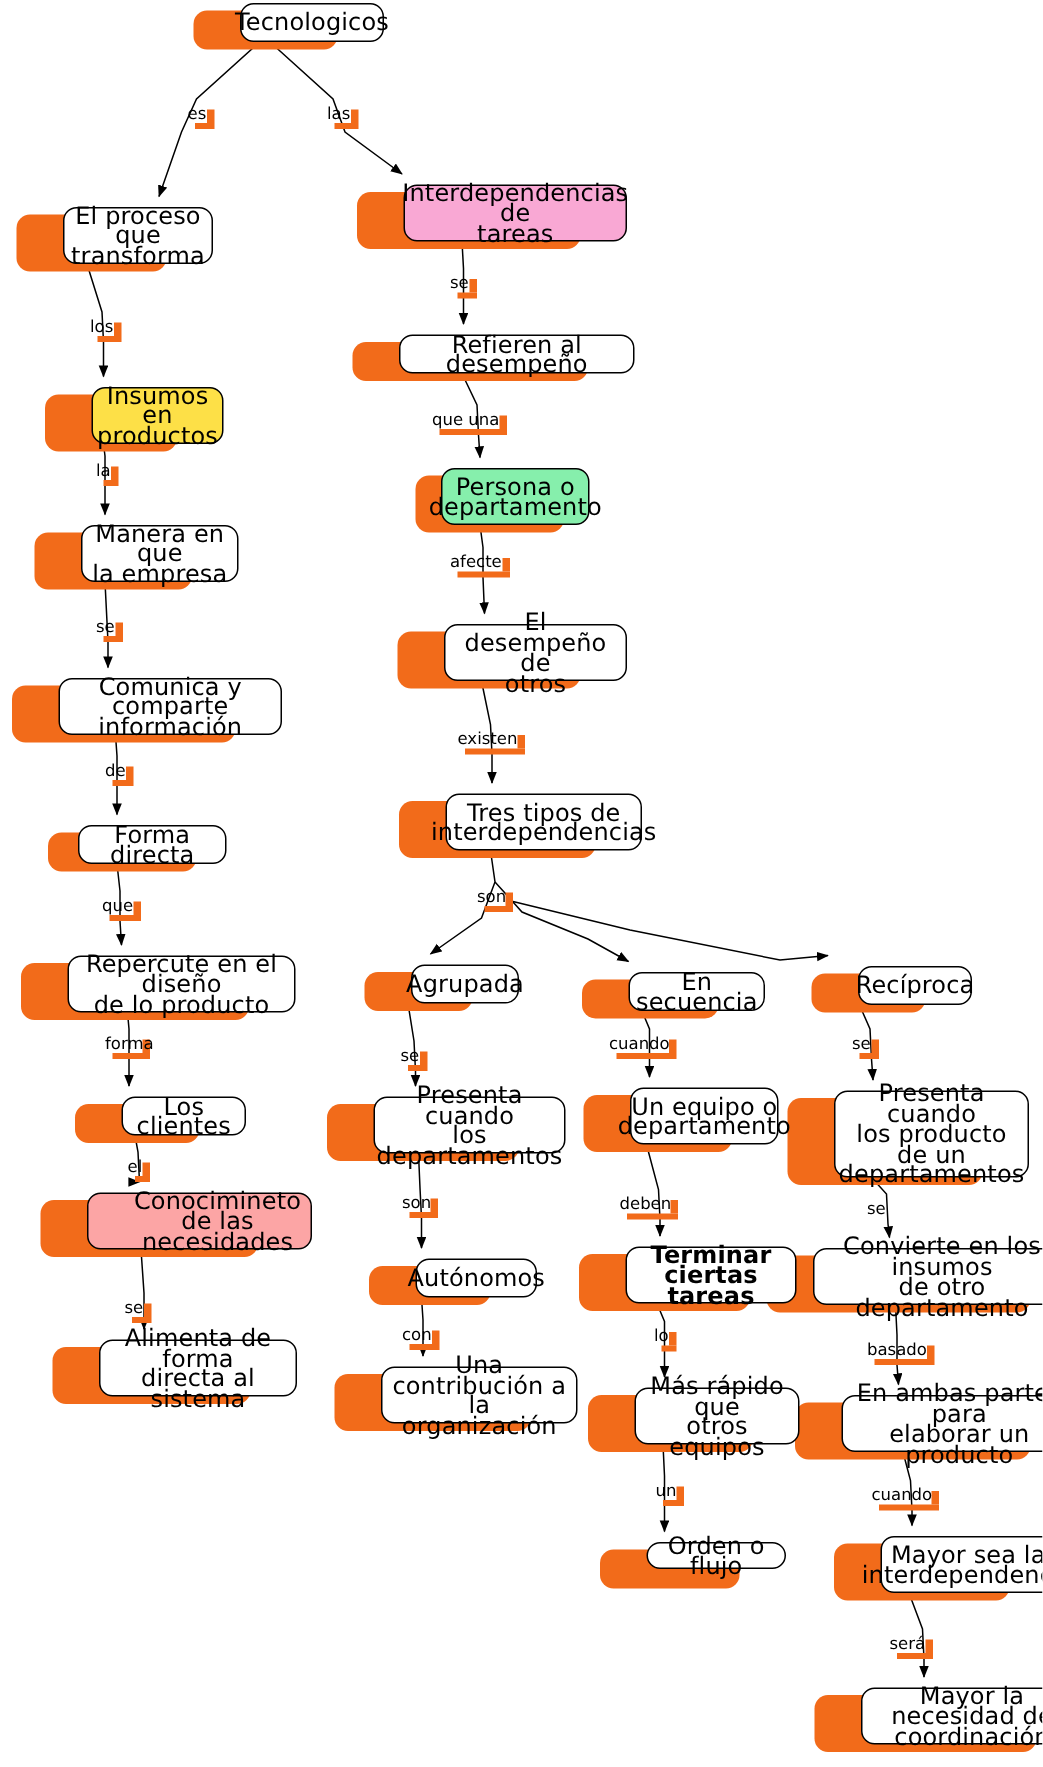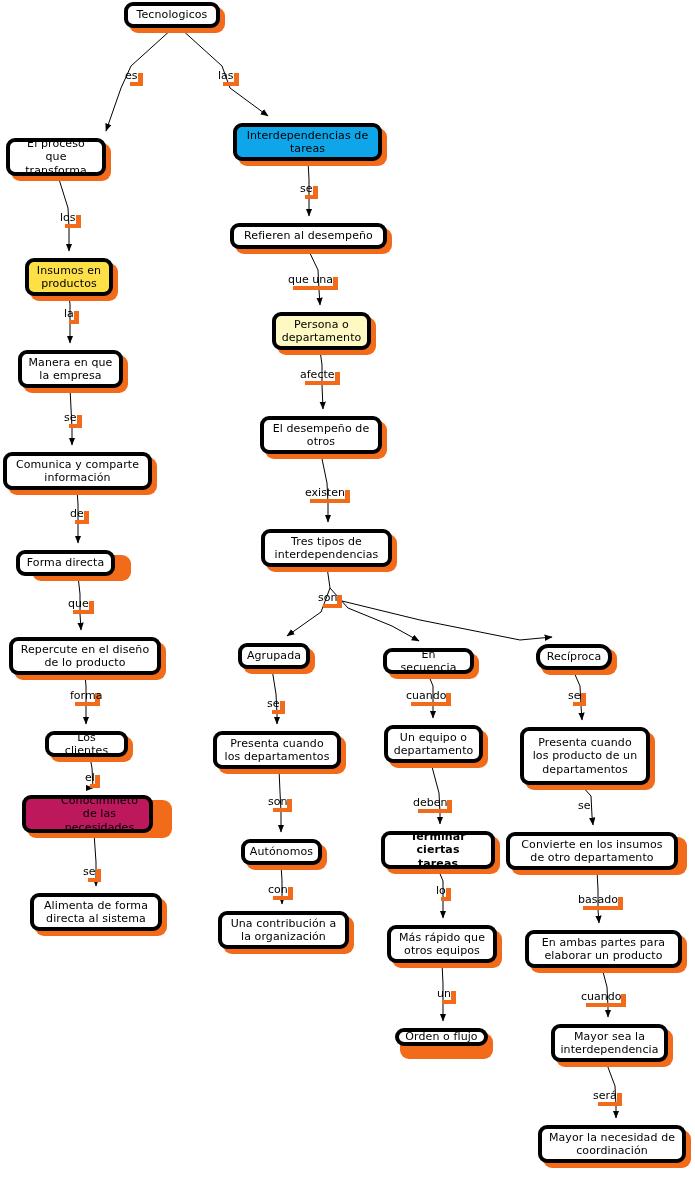--- a/index.html
+++ b/index.html
@@ -23,31 +23,32 @@
     top: 0;
     width: 695px;
     height: 1178px;
     pointer-events: none;
   }
   
   .node {
     position: absolute;
     box-sizing: border-box;
     background: #ffffff;
-    border: 4px solid #a3a3a3;
+    border: 1px solid #a3a3a3;
     border-radius: 9px;
     display: flex;
     align-items: center;
     justify-content: center;
     text-align: center;
     color: #000000;
-    font-size: 11px;
+    font-size: 16px;
     line-height: 13.5px;
     letter-spacing: 0.1px;
     z-index: 3;
+    margin-left: 36px;
   }
   .node-shadow {
     position: absolute;
     box-sizing: border-box;
     background: #F26B1A;
     border-radius: 9px;
     z-index: 2;
   }
   .node-label {
     display: block;
@@ -170,36 +171,36 @@
       <div class="node" style="left: 16px; top: 550px; width: 99px; height: 26px; background: rgb(255, 255, 255); border-color: rgb(0, 0, 0); color: rgb(0, 0, 0);">
         <span class="node-label">Forma directa</span>
       </div>
       <div class="node" style="left: 9px; top: 637px; width: 152px; height: 38px; background: rgb(255, 255, 255); border-color: rgb(0, 0, 0); color: rgb(0, 0, 0);">
         <span class="node-label">Repercute en el diseño
 de lo producto</span>
       </div>
       <div class="node" style="left: 45px; top: 731px; width: 83px; height: 26px; background: rgb(255, 255, 255); border-color: rgb(0, 0, 0); color: rgb(0, 0, 0);">
         <span class="node-label">Los clientes</span>
       </div>
-      <div class="node" style="left: 22px; top: 795px; width: 131px; height: 38px; background: #be185d; border-color: rgb(0, 0, 0); color: rgb(0, 0, 0); padding-left: 24px;">
+      <div class="node" style="left: 22px; top: 795px; width: 150px; height: 38px; background: #fca5a5; border-color: rgb(0, 0, 0); color: rgb(0, 0, 0); padding-left: 24px;">
         <span class="node-label">Conocimineto de las
 necesidades</span>
       </div>
       <div class="node" style="left: 30px; top: 893px; width: 132px; height: 38px; background: rgb(255, 255, 255); border-color: rgb(0, 0, 0); color: rgb(0, 0, 0);">
         <span class="node-label">Alimenta de forma
 directa al sistema</span>
       </div>
-      <div class="node" style="left: 233px; top: 123px; width: 149px; height: 38px; background: #0ea5e9; border-color: rgb(0, 0, 0); color: rgb(0, 0, 0);">
+      <div class="node" style="left: 233px; top: 123px; width: 149px; height: 38px; background: #f9a8d4; border-color: rgb(0, 0, 0); color: rgb(0, 0, 0);">
         <span class="node-label">Interdependencias de
 tareas</span>
       </div>
       <div class="node" style="left: 230px; top: 223px; width: 157px; height: 26px; background: rgb(255, 255, 255); border-color: rgb(0, 0, 0); color: rgb(0, 0, 0);">
         <span class="node-label">Refieren al desempeño</span>
       </div>
-      <div class="node" style="left: 272px; top: 312px; width: 99px; height: 38px; background: #fef9c3; border-color: rgb(0, 0, 0); color: rgb(0, 0, 0);">
+      <div class="node" style="left: 258px; top: 312px; width: 99px; height: 38px; background: #86efac; border-color: rgb(0, 0, 0); color: rgb(0, 0, 0);">
         <span class="node-label">Persona o
 departamento</span>
       </div>
       <div class="node" style="left: 260px; top: 416px; width: 122px; height: 38px; background: rgb(255, 255, 255); border-color: rgb(0, 0, 0); color: rgb(0, 0, 0);">
         <span class="node-label">El desempeño de
 otros</span>
       </div>
       <div class="node" style="left: 261px; top: 529px; width: 131px; height: 38px; background: rgb(255, 255, 255); border-color: rgb(0, 0, 0); color: rgb(0, 0, 0);">
         <span class="node-label">Tres tipos de
 interdependencias</span>
@@ -229,21 +230,21 @@
         <span class="node-label">Terminar ciertas
 tareas</span>
       </div>
       <div class="node" style="left: 387px; top: 925px; width: 110px; height: 38px; background: rgb(255, 255, 255); border-color: rgb(0, 0, 0); color: rgb(0, 0, 0);">
         <span class="node-label">Más rápido que
 otros equipos</span>
       </div>
       <div class="node" style="left: 395px; top: 1028px; width: 93px; height: 18px; background: rgb(255, 255, 255); border-color: rgb(0, 0, 0); color: rgb(0, 0, 0);">
         <span class="node-label">Orden o flujo</span>
       </div>
-      <div class="node" style="left: 536px; top: 644px; width: 76px; height: 26px; background: rgb(255, 255, 255); border-color: rgb(0, 0, 0); color: rgb(0, 0, 0); border-radius: 12px;">
+      <div class="node" style="left: 536px; top: 644px; width: 76px; height: 26px; background: rgb(255, 255, 255); border-color: rgb(0, 0, 0); color: rgb(0, 0, 0);">
         <span class="node-label">Recíproca</span>
       </div>
       <div class="node" style="left: 520px; top: 727px; width: 130px; height: 58px; background: rgb(255, 255, 255); border-color: rgb(0, 0, 0); color: rgb(0, 0, 0);">
         <span class="node-label">Presenta cuando
 los producto de un
 departamentos</span>
       </div>
       <div class="node" style="left: 506px; top: 832px; width: 172px; height: 38px; background: rgb(255, 255, 255); border-color: rgb(0, 0, 0); color: rgb(0, 0, 0); justify-content: center;">
         <span class="node-label">Convierte en los insumos
 de otro departamento</span>

